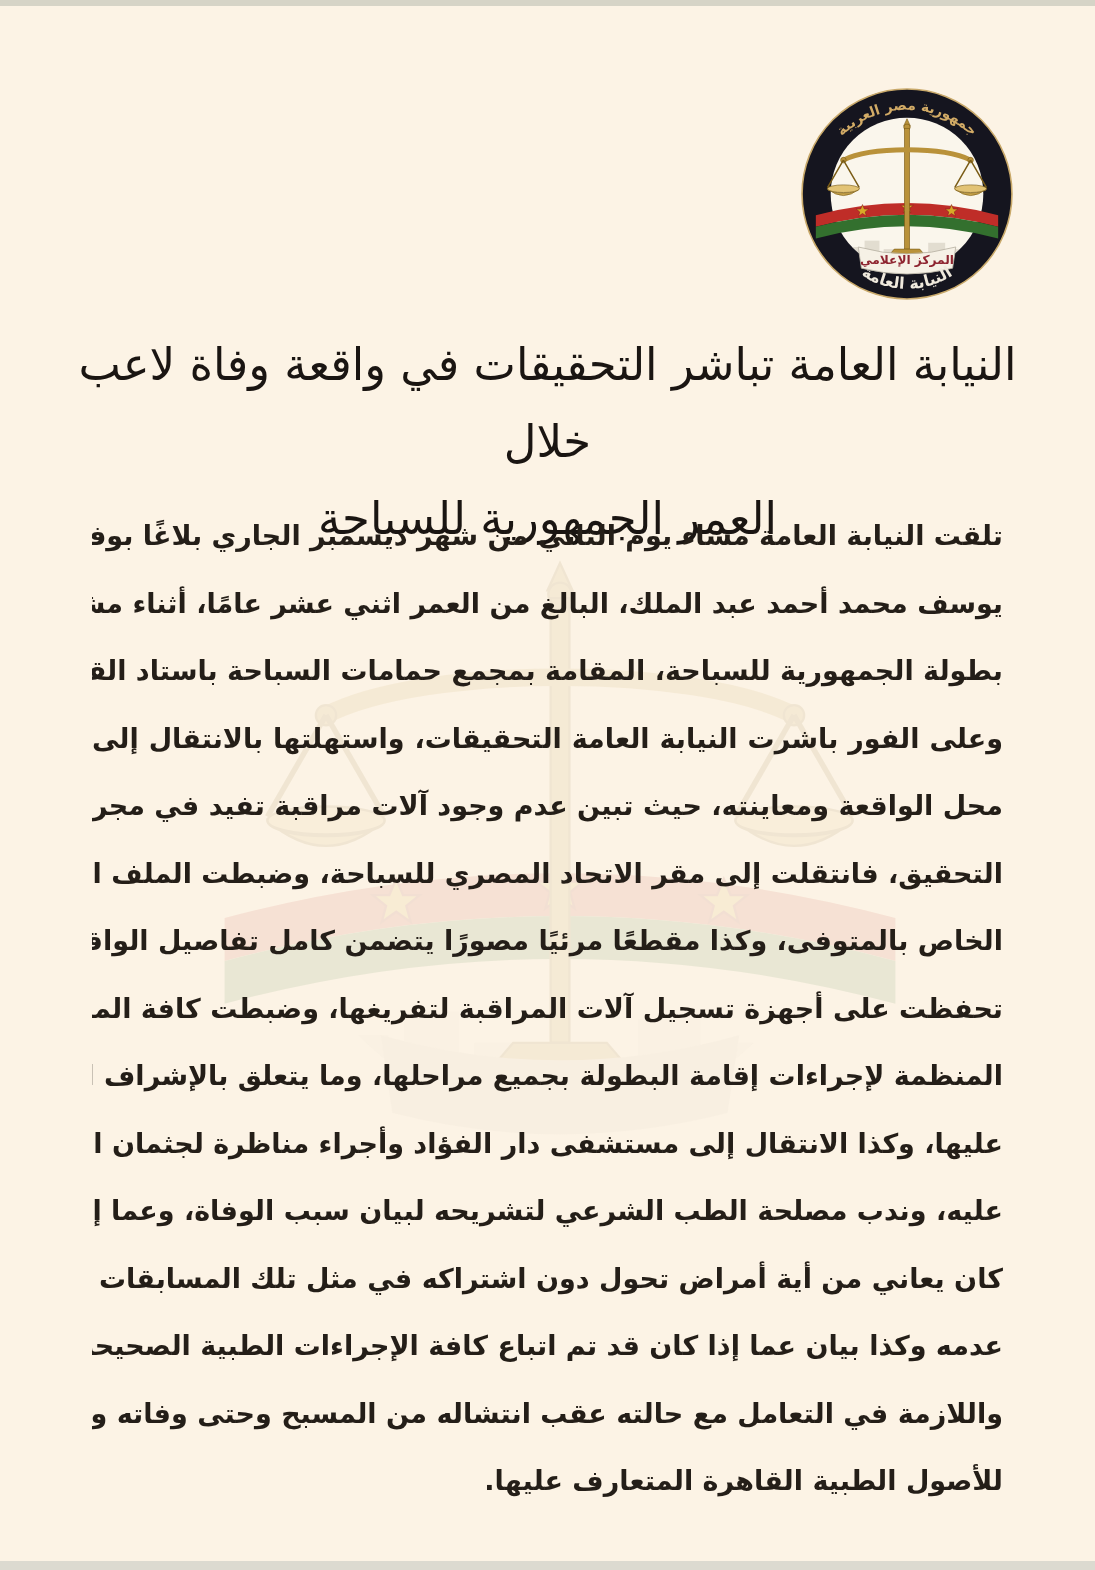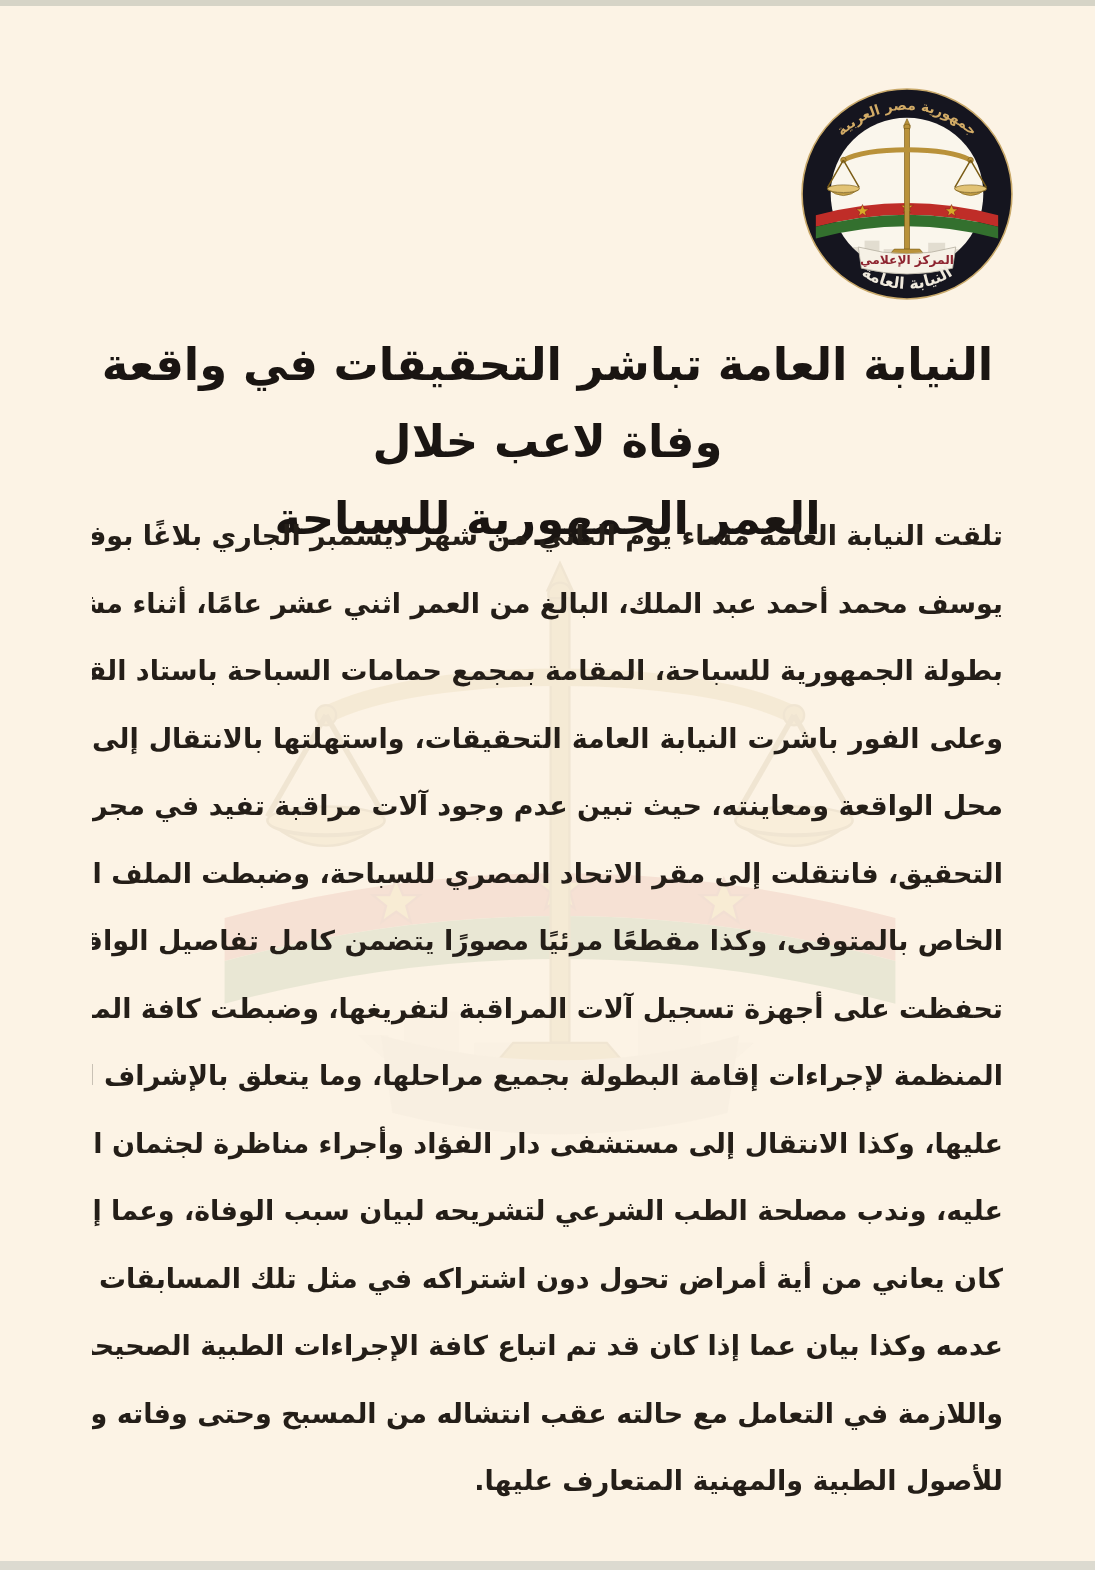--- a/index.html
+++ b/index.html
@@ -23,21 +23,21 @@
   .watermark {
     position:absolute; top:450px; left:170px;
     width:780px; height:780px;
     opacity:0.085;
     pointer-events:none;
   }
   .title {
     position:absolute; top:326px; left:50px; right:50px;
     margin:0;
     text-align:center;
-    font-weight:bold;
+    font-weight:normal;
     font-size:45px;
     line-height:77px;
     color:#1a1512;
     direction:rtl;
   }
   .title-line { display:block; }
   .body-text {
     position:absolute; top:506px; left:92px; right:92px; bottom:30px;
     direction:rtl;
     font-weight:bold;
@@ -152,17 +152,17 @@
       <div class="body-line">محل الواقعة ومعاينته، حيث تبين عدم وجود آلات مراقبة تفيد في مجريات</div>
       <div class="body-line">التحقيق، فانتقلت إلى مقر الاتحاد المصري للسباحة، وضبطت الملف الطبي</div>
       <div class="body-line">الخاص بالمتوفى، وكذا مقطعًا مرئيًا مصورًا يتضمن كامل تفاصيل الواقعة. كما</div>
       <div class="body-line">تحفظت على أجهزة تسجيل آلات المراقبة لتفريغها، وضبطت كافة المستندات</div>
       <div class="body-line">المنظمة لإجراءات إقامة البطولة بجميع مراحلها، وما يتعلق بالإشراف الطبي</div>
       <div class="body-line">عليها، وكذا الانتقال إلى مستشفى دار الفؤاد وأجراء مناظرة لجثمان المجني</div>
       <div class="body-line">عليه، وندب مصلحة الطب الشرعي لتشريحه لبيان سبب الوفاة، وعما إذا</div>
       <div class="body-line">كان يعاني من أية أمراض تحول دون اشتراكه في مثل تلك المسابقات من</div>
       <div class="body-line">عدمه وكذا بيان عما إذا كان قد تم اتباع كافة الإجراءات الطبية الصحيحة</div>
       <div class="body-line">واللازمة في التعامل مع حالته عقب انتشاله من المسبح وحتى وفاته وفقا</div>
-      <div class="body-line">للأصول الطبية والمهنية المتعارف عليها.</div>
+      <div class="body-line">للأصول الطبية القاهرة المتعارف عليها.</div>
     </main>
 
   <div class="edge bottom"></div>
 </div>
 
 </body></html>

